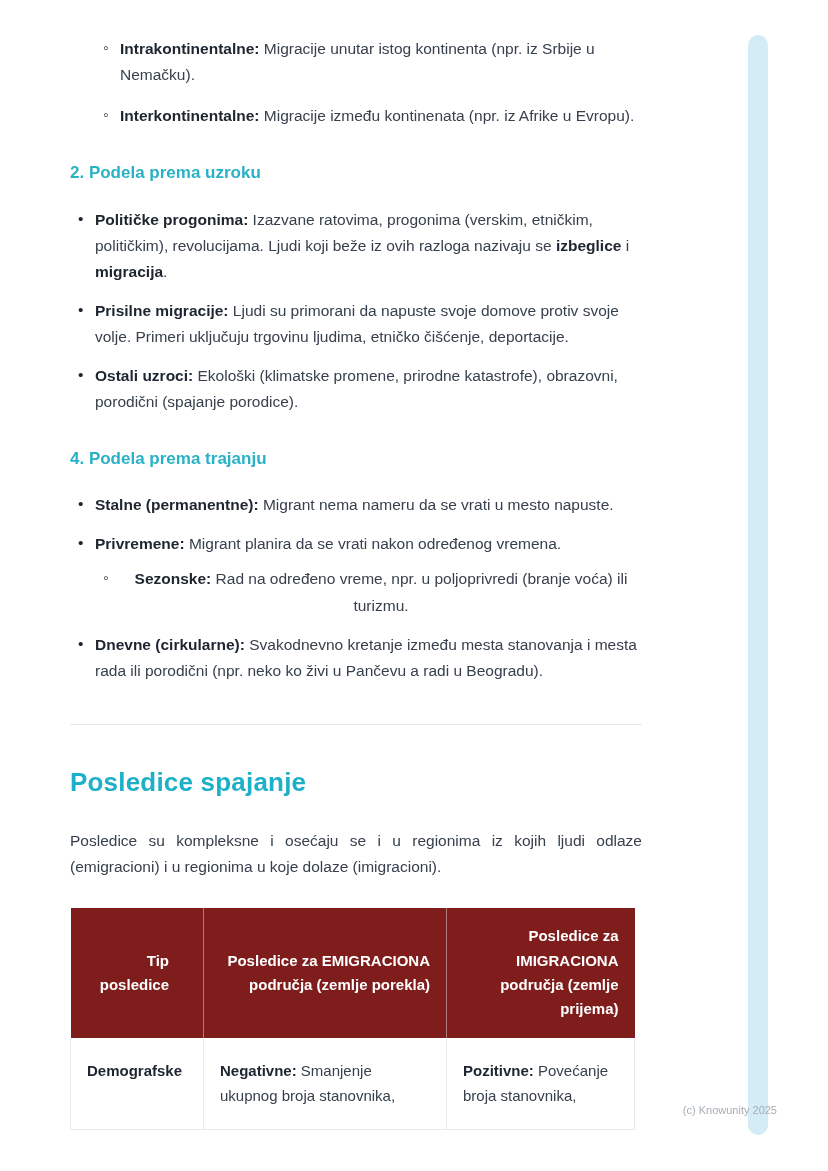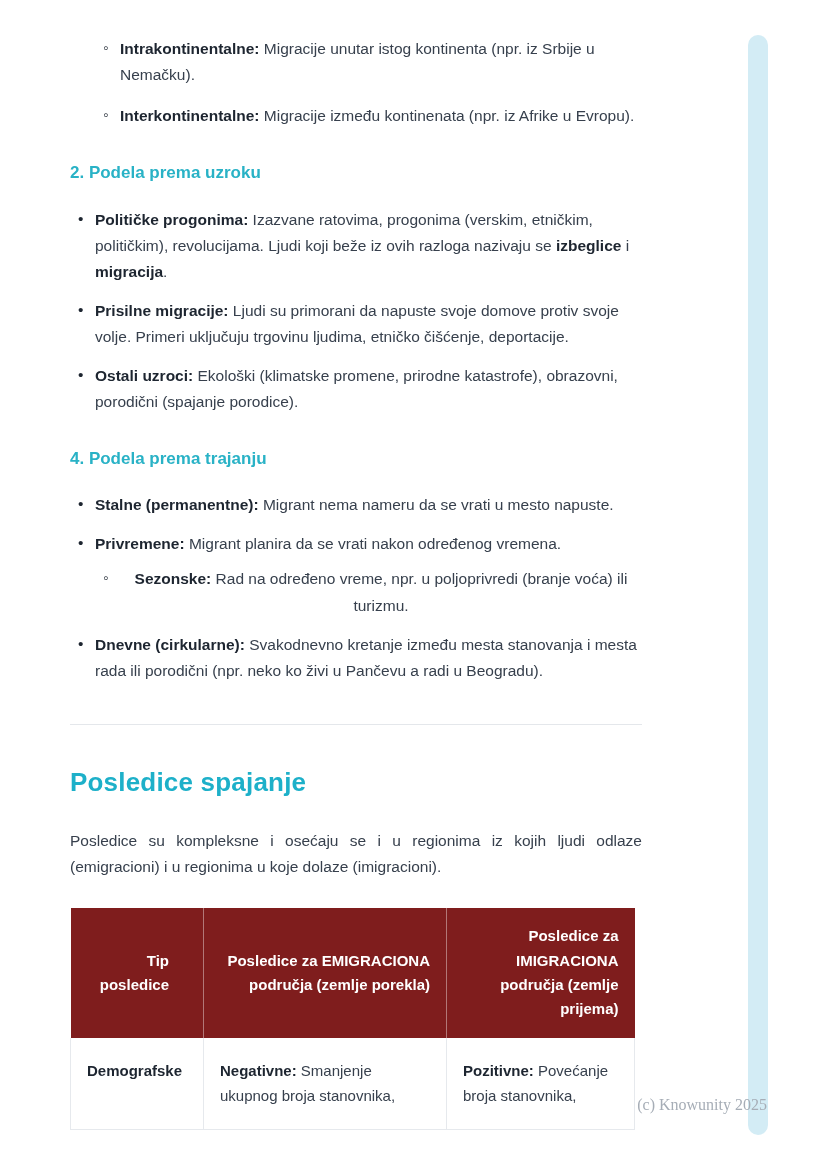--- a/index.html
+++ b/index.html
@@ -44,22 +44,22 @@
     border: 1px solid #e6e9ed; border-top: none;
     vertical-align: top; padding: 20px 16px; line-height: 1.72;
     color: #37404d;
   }
   .stripe {
     position: absolute; top: 35px; right: 60px;
     width: 20px; height: 1100px;
     background: #d3ecf5; border-radius: 10px;
   }
   .footer-note {
-    position: absolute; right: 61px; bottom: 52px;
-    font-size: 16px; color: #a6adb6; z-index: 2; font-family: Liberation Serif, serif;
+    position: absolute; right: 51px; bottom: 52px;
+    font-size: 11px; color: #a6adb6; z-index: 2;
   }
 </style>
 </head>
 <body>
 
 <div class="stripe"></div>
 
 <main class="content">
 
   <ul class="sub-list top-sublist">

